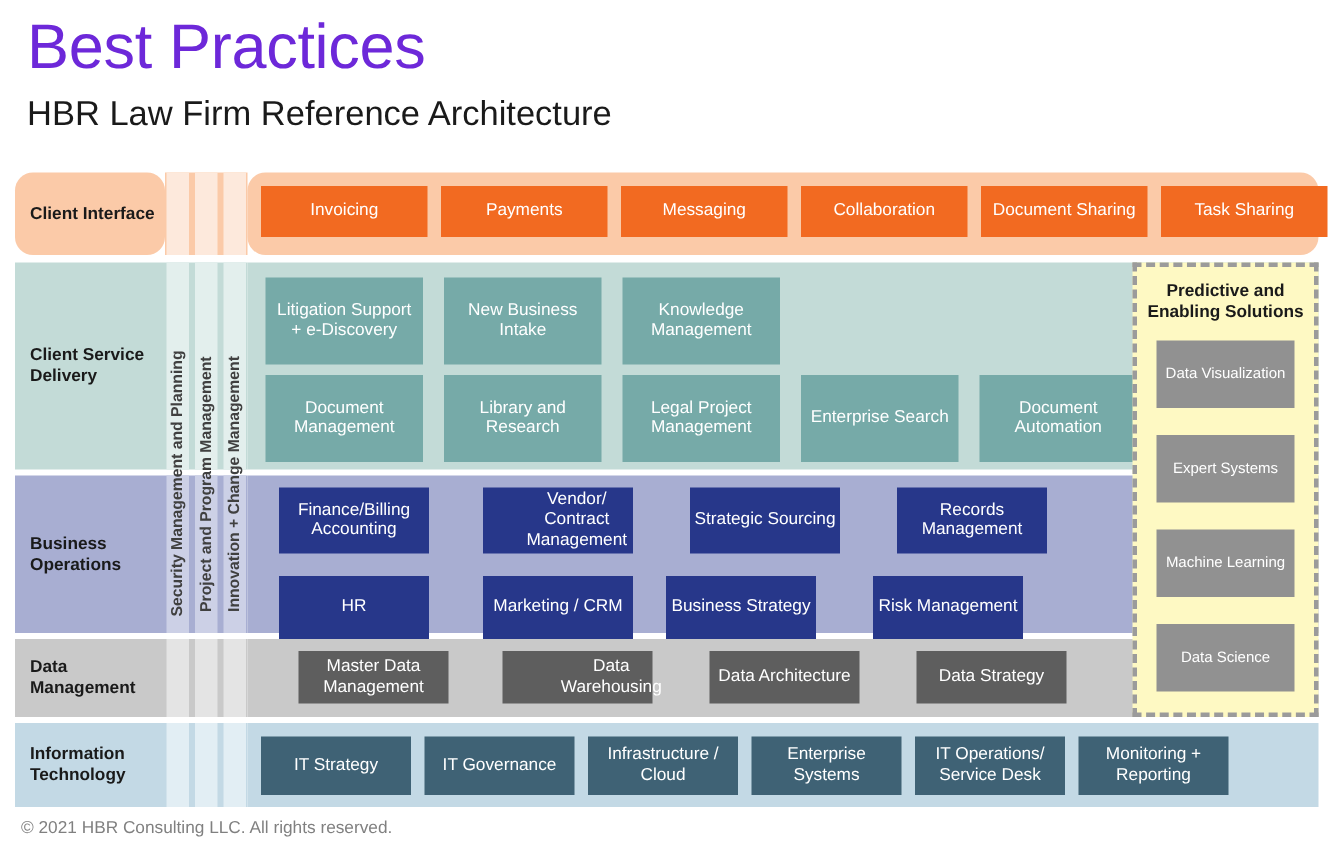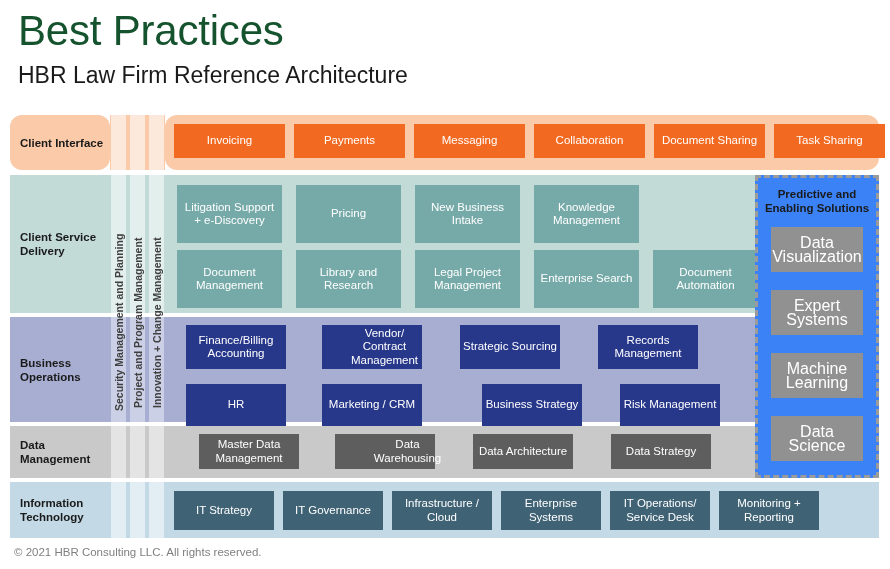--- a/index.html
+++ b/index.html
@@ -7,21 +7,21 @@
     width:890px;height:569px;
     background:#ffffff;
     font-family:"Liberation Sans", sans-serif;
     overflow:hidden;
   }
   .page{position:relative;width:890px;height:569px;}
 
   
   .header{position:absolute;left:18px;top:6px;width:860px;}
   .title{
-    font-size:42px;line-height:50px;color:#14532d;font-weight:400;
+    font-size:42px;line-height:50px;color:#6d28d9;font-weight:400;
     letter-spacing:-0.2px;
   }
   .subtitle{
     font-size:23px;line-height:30px;color:#1a1a1a;font-weight:400;
     margin-top:4px;
   }
 
   
   .diagram{position:absolute;left:10px;top:115px;width:869px;height:423px;}
 
@@ -116,32 +116,32 @@
   .dm-boxes .box{width:100px;height:35px;}
 
   
   .it-boxes{top:9px;left:9px;gap:9px;}
   .it-boxes .box{width:100px;height:39px;}
 
   
   .predictive{
     position:absolute;left:745px;top:60px;width:124px;height:303px;
     border:3px dashed #9b9b9b;
-    background:#3b82f6;
+    background:#fef9c3;
     box-sizing:border-box;
     z-index:8;
   }
   .predictive-title{
     text-align:center;font-size:11.5px;font-weight:bold;color:#1a1a1a;
     line-height:14px;margin-top:9px;
   }
   .pred-box{
     margin:0 auto;width:92px;height:45px;background:#919191;
     display:flex;align-items:center;justify-content:center;text-align:center;
-    color:#ffffff;font-size:16px;line-height:13.5px;
+    color:#ffffff;font-size:10px;line-height:13.5px;
   }
   .pred-spacer{height:18px;}
   .pred-first{margin-top:12px;}
 
   
   .footer{
     position:absolute;left:14px;top:546px;
     font-size:11.5px;color:#808080;
   }
 </style>
@@ -179,21 +179,20 @@
     <div class="row r-client-service">
       <div class="row-label">Client Service Delivery</div>
       <div class="vcols">
         <div class="vcol"></div>
         <div class="vcol"></div>
         <div class="vcol"></div>
       </div>
       <div class="content">
         <div class="boxrow csd-boxes csd-row1">
           <div class="box teal">Litigation Support + e-Discovery</div>
-          <div class="box teal">Pricing</div>
           <div class="box teal">New Business Intake</div>
           <div class="box teal">Knowledge Management</div>
         </div>
         <div class="boxrow csd-boxes csd-row2">
           <div class="box teal">Document Management</div>
           <div class="box teal">Library and Research</div>
           <div class="box teal">Legal Project Management</div>
           <div class="box teal">Enterprise Search</div>
           <div class="box teal">Document Automation</div>
         </div>
@@ -209,21 +208,21 @@
       </div>
       <div class="content">
         <div class="boxrow bo-row bo-row1">
           <div class="box navy" style="margin-right:36px;">Finance/Billing Accounting</div>
           <div class="box navy" style="margin-right:38px;padding-left:28px;">Vendor/ Contract Management</div>
           <div class="box navy" style="margin-right:38px;">Strategic Sourcing</div>
           <div class="box navy">Records Management</div>
         </div>
         <div class="boxrow bo-row bo-row2">
           <div class="box navy" style="margin-right:36px;">HR</div>
-          <div class="box navy" style="margin-right:60px;">Marketing / CRM</div>
+          <div class="box navy" style="margin-right:22px;">Marketing / CRM</div>
           <div class="box navy" style="margin-right:38px;">Business Strategy</div>
           <div class="box navy">Risk Management</div>
         </div>
       </div>
     </div>
 
     <div class="row r-data-mgmt">
       <div class="row-label">Data Management</div>
       <div class="vcols">
         <div class="vcol"></div>

